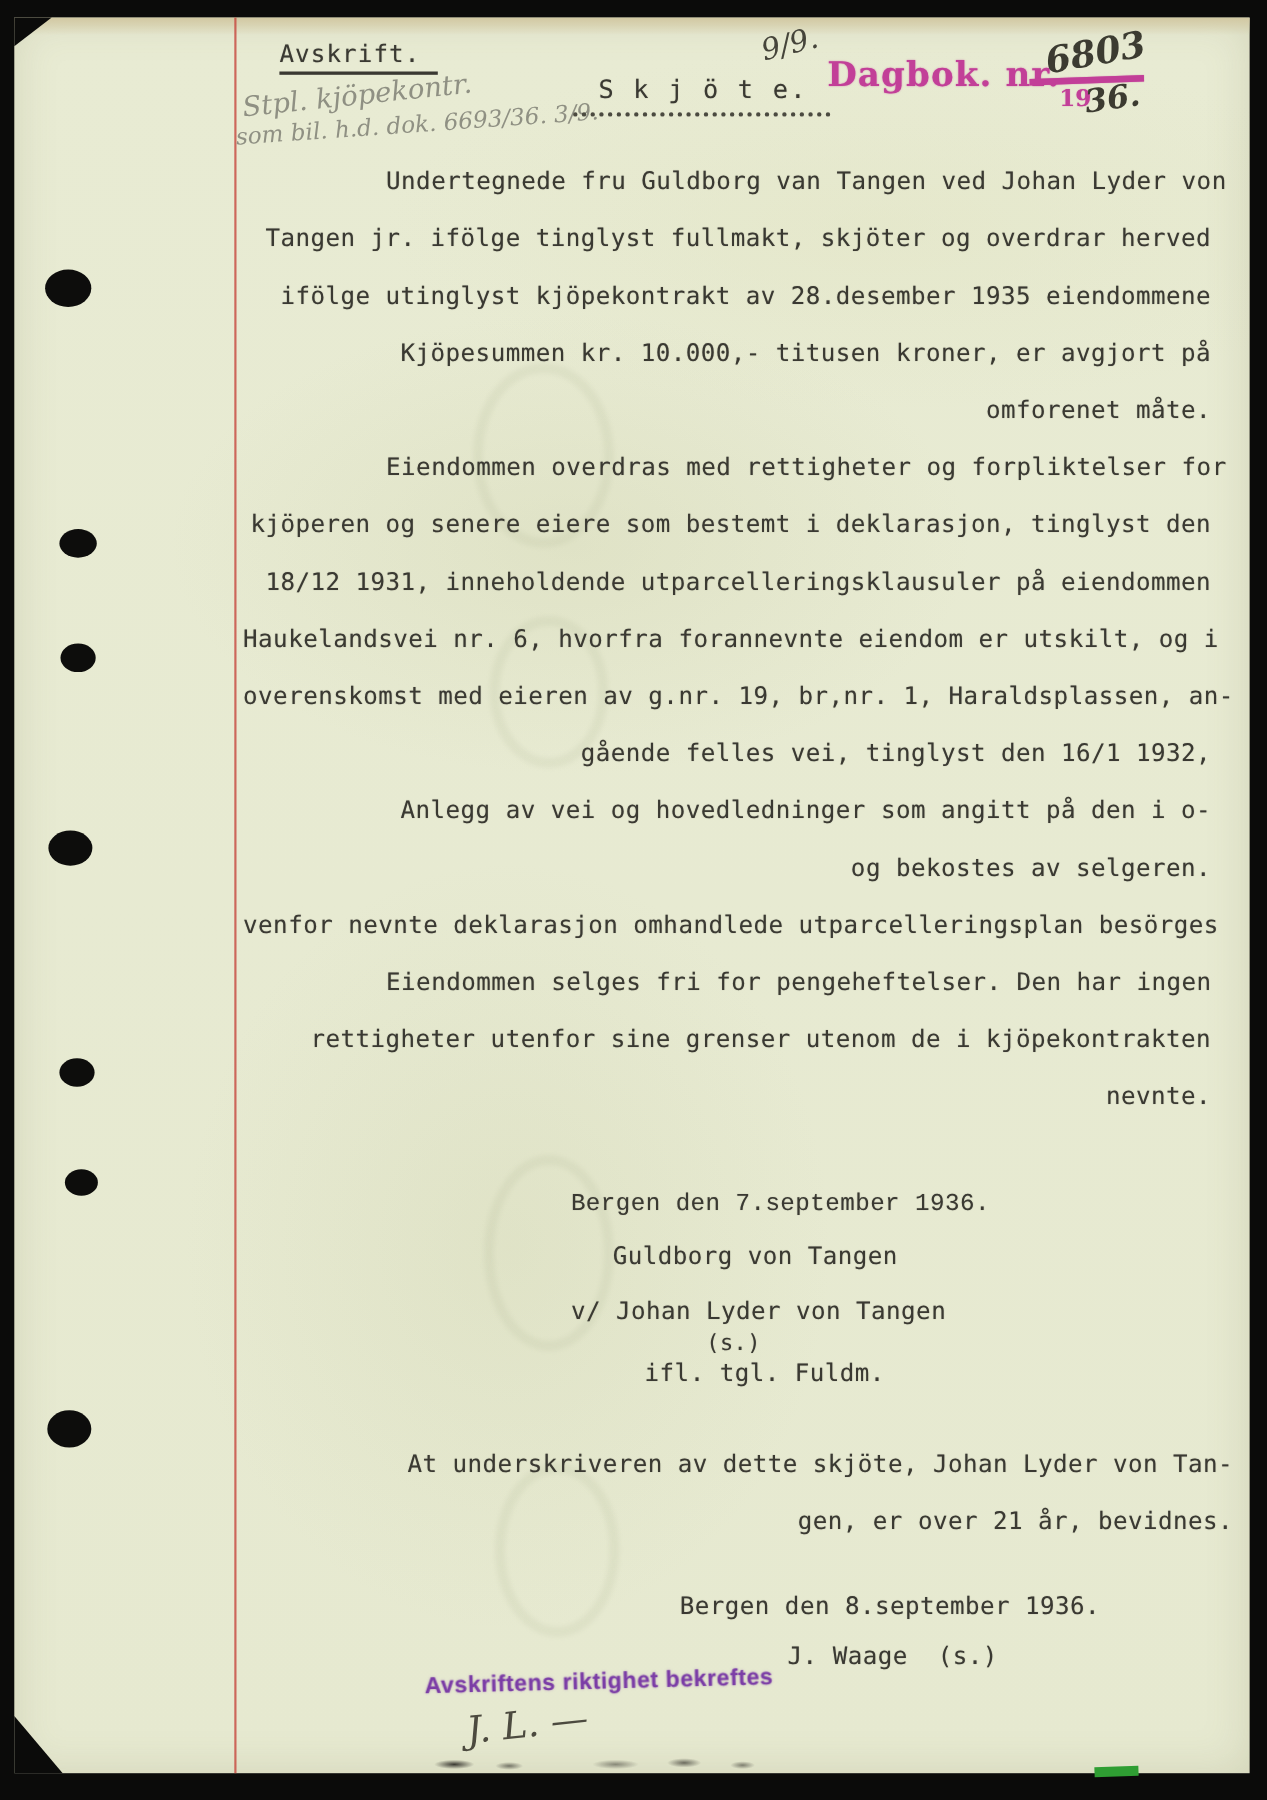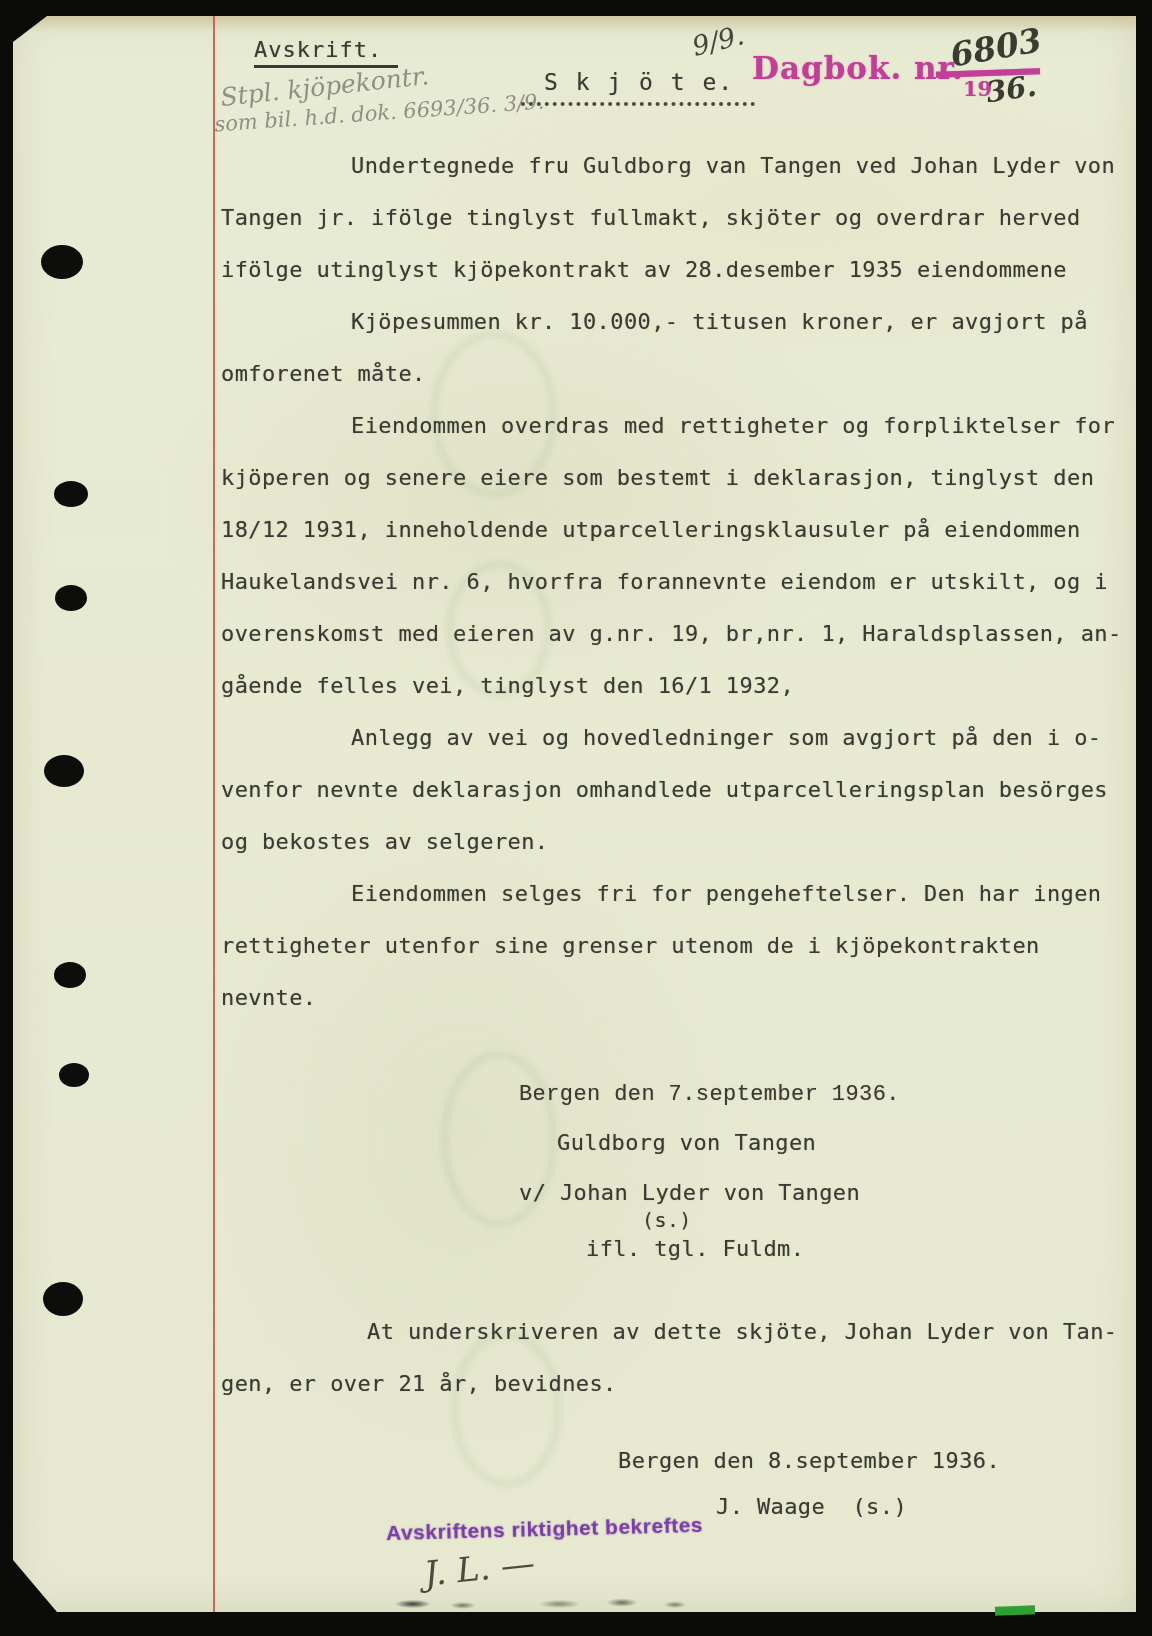--- a/index.html
+++ b/index.html
@@ -49,21 +49,21 @@
     position:absolute;left:388px;top:1597px;width:312px;height:14px;
     background:
       radial-gradient(26px 6px at 8% 50%, rgba(30,28,24,.85), rgba(30,28,24,0) 70%),
       radial-gradient(18px 5px at 24% 60%, rgba(30,28,24,.55), rgba(30,28,24,0) 70%),
       radial-gradient(30px 6px at 55% 50%, rgba(30,28,24,.45), rgba(30,28,24,0) 70%),
       radial-gradient(22px 6px at 75% 40%, rgba(30,28,24,.6), rgba(30,28,24,0) 70%),
       radial-gradient(16px 5px at 92% 55%, rgba(30,28,24,.5), rgba(30,28,24,0) 70%);
     filter:blur(.6px);
   }
   
-  .tw{color:#3a3932;text-shadow:0 0 1px rgba(58,57,50,.4);}
+  .tw{color:#3a3932;text-shadow:0 0 1px rgba(58,57,50,.4);text-align:right;}
   .copy-heading{
     position:absolute;left:254px;top:37px;font-size:22px;letter-spacing:1px;
     border-bottom:3px solid #3a3932;padding:0 16px 3px 0;
   }
   .title{
     position:absolute;left:544px;top:69px;font-size:23px;letter-spacing:2px;
   }
   .title-dots{
     position:absolute;left:521px;top:98px;width:234px;height:4px;
     border-bottom:4px dotted #4b4a40;
@@ -145,23 +145,23 @@
   <div class="tw line">Tangen jr. ifölge tinglyst fullmakt, skjöter og overdrar herved</div>
   <div class="tw line">ifölge utinglyst kjöpekontrakt av 28.desember 1935 eiendommene</div>
   <div class="tw line indent">Kjöpesummen kr. 10.000,- titusen kroner, er avgjort på</div>
   <div class="tw line">omforenet måte.</div>
   <div class="tw line indent">Eiendommen overdras med rettigheter og forpliktelser for</div>
   <div class="tw line">kjöperen og senere eiere som bestemt i deklarasjon, tinglyst den</div>
   <div class="tw line">18/12 1931, inneholdende utparcelleringsklausuler på eiendommen</div>
   <div class="tw line">Haukelandsvei nr. 6, hvorfra forannevnte eiendom er utskilt, og i</div>
   <div class="tw line">overenskomst med eieren av g.nr. 19, br,nr. 1, Haraldsplassen, an-</div>
   <div class="tw line">gående felles vei, tinglyst den 16/1 1932,</div>
-  <div class="tw line indent">Anlegg av vei og hovedledninger som avgjort på den i o-</div>
+  <div class="tw line indent">Anlegg av vei og hovedledninger som angitt på den i o-</div>
+  <div class="tw line">og bekostes av selgeren.</div>
   <div class="tw line">venfor nevnte deklarasjon omhandlede utparcelleringsplan besörges</div>
-  <div class="tw line">og bekostes av selgeren.</div>
   <div class="tw line indent">Eiendommen selges fri for pengeheftelser. Den har ingen</div>
   <div class="tw line">rettigheter utenfor sine grenser utenom de i kjöpekontrakten</div>
   <div class="tw line">nevnte.</div>
 </div>
 
 <div class="tw sig" style="left:519px;top:1082px;font-family:Liberation Mono, monospace;">Bergen den 7.september 1936.</div>
 <div class="tw sig" style="left:557px;top:1130px;">Guldborg von Tangen</div>
 <div class="tw sig" style="left:519px;top:1180px;">v/ Johan Lyder von Tangen</div>
 <div class="tw sig" style="left:642px;top:1208px;font-size:20px;">(s.)</div>
 <div class="tw sig" style="left:586px;top:1236px;">ifl. tgl. Fuldm.</div>

